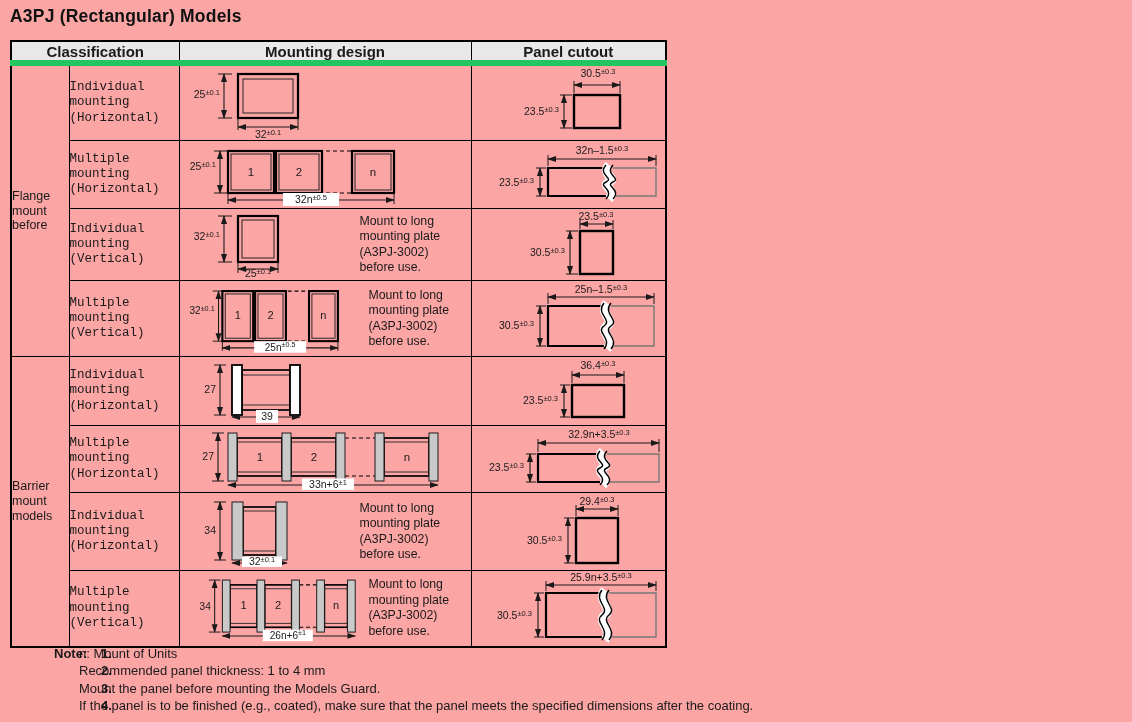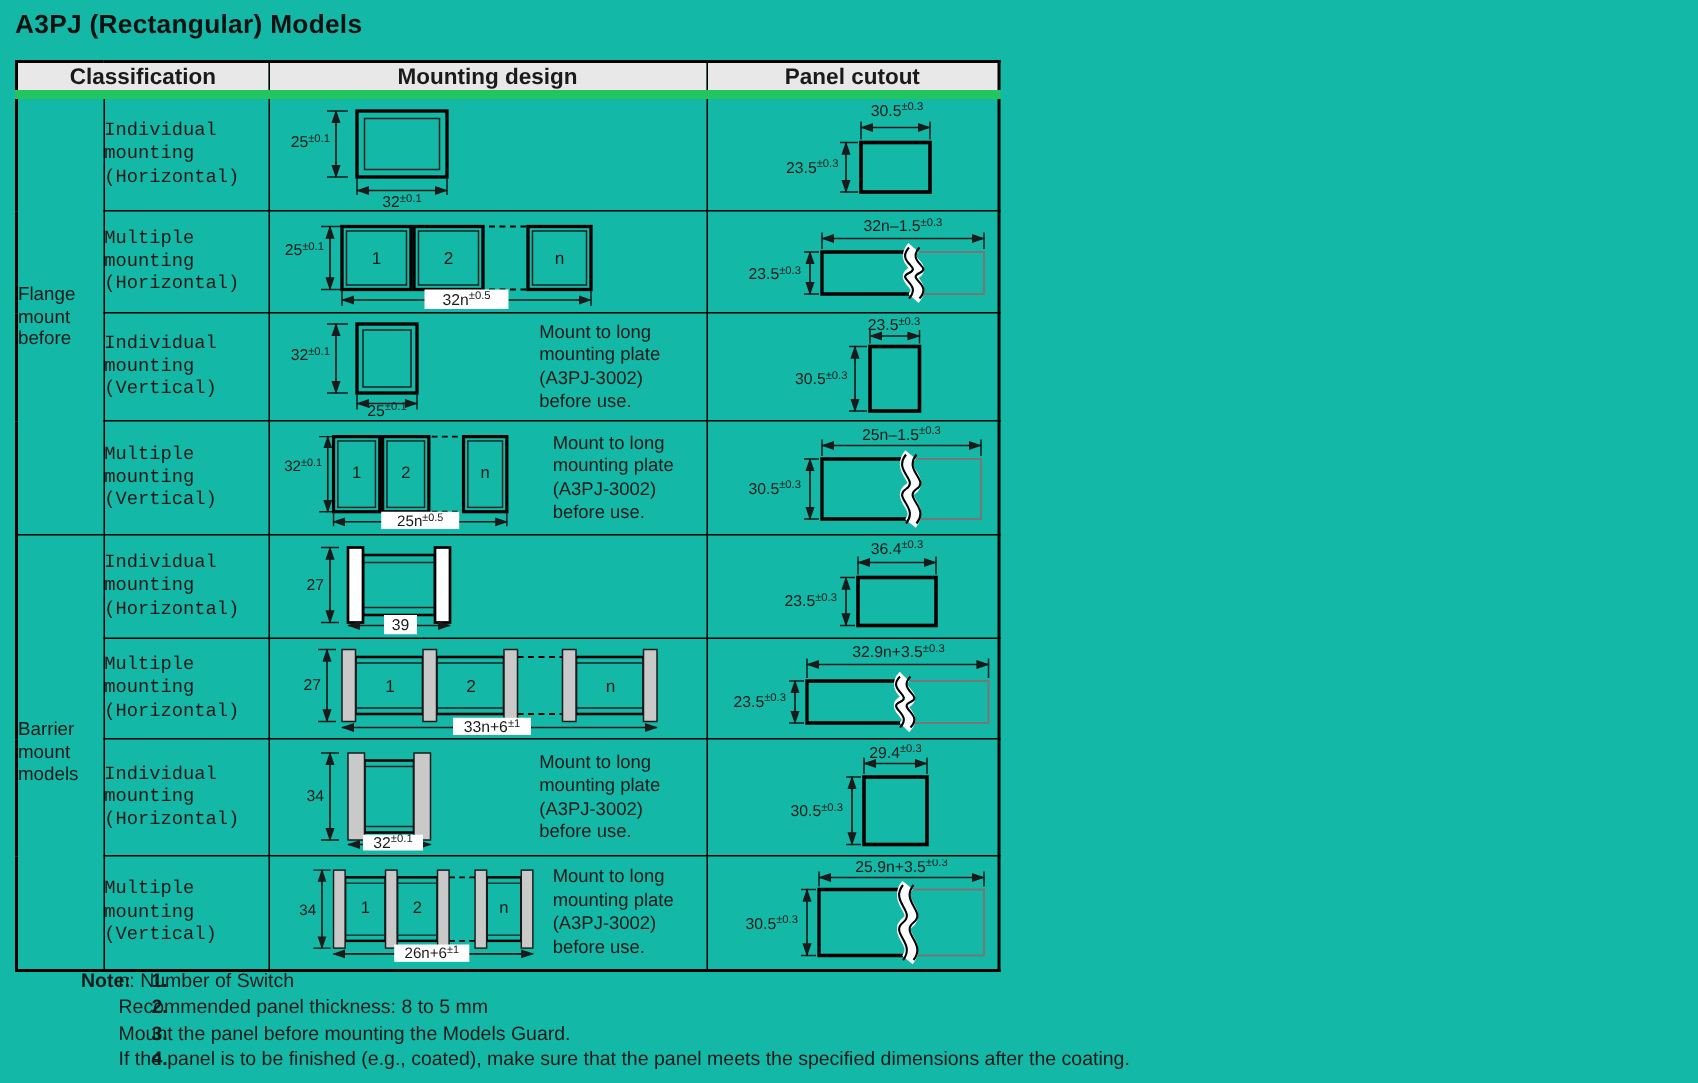--- a/index.html
+++ b/index.html
@@ -1,16 +1,16 @@
 <!DOCTYPE html>
 <html><head>
 <meta charset="utf-8">
 <style>
   html,body{margin:0;padding:0;background:#fff;}
-  .page{position:relative;width:1132px;height:722px;background:#14b8a6;overflow:hidden;
+  .page{position:relative;width:1132px;height:722px;background:#fca5a5;overflow:hidden;
         font-family:"Liberation Sans",sans-serif;color:#1a1a1a;}
   .title{position:absolute;left:10px;top:6px;font-size:17.5px;font-weight:bold;color:#111;letter-spacing:.2px;}
 
   table.models{position:absolute;left:10px;top:40px;width:655px;border-collapse:collapse;table-layout:fixed;border:2px solid #000;}
   table.models th,table.models td{border:1px solid #000;padding:0;overflow:hidden;}
   table.models th{background:#e8e8e8;font-size:15px;font-weight:bold;height:18px;border-bottom:6px solid #22c55e;}
   td.group{font-size:12.5px;line-height:1.18;vertical-align:middle;padding-left:4px;}
   td.mtype{font-size:12.5px;line-height:1.22;vertical-align:middle;padding-left:7px;padding-right:4px;font-family:Liberation Mono, monospace;}
   td.md,td.pc{vertical-align:middle;}
   .cellwrap{display:flex;align-items:center;}
@@ -459,26 +459,26 @@
       </div>
           </td>
     </tr>
   </tbody>
     </table>
 
   <div class="notes">
     <div class="note-row">
       <span class="note-head">Note:</span>
       <span class="note-num">1.</span>
-      <span class="note-text">n: Number of Switch</span>
+      <span class="note-text">n: Mount of Units</span>
     </div>
     <div class="note-row">
       <span></span>
       <span class="note-num">2.</span>
-      <span class="note-text">Recommended panel thickness: 8 to 5 mm</span>
+      <span class="note-text">Recommended panel thickness: 1 to 4 mm</span>
     </div>
     <div class="note-row">
       <span></span>
       <span class="note-num">3.</span>
       <span class="note-text">Mount the panel before mounting the Models Guard.</span>
     </div>
     <div class="note-row">
       <span></span>
       <span class="note-num">4.</span>
       <span class="note-text">If the panel is to be finished (e.g., coated), make sure that the panel meets the specified dimensions after the coating.</span>

